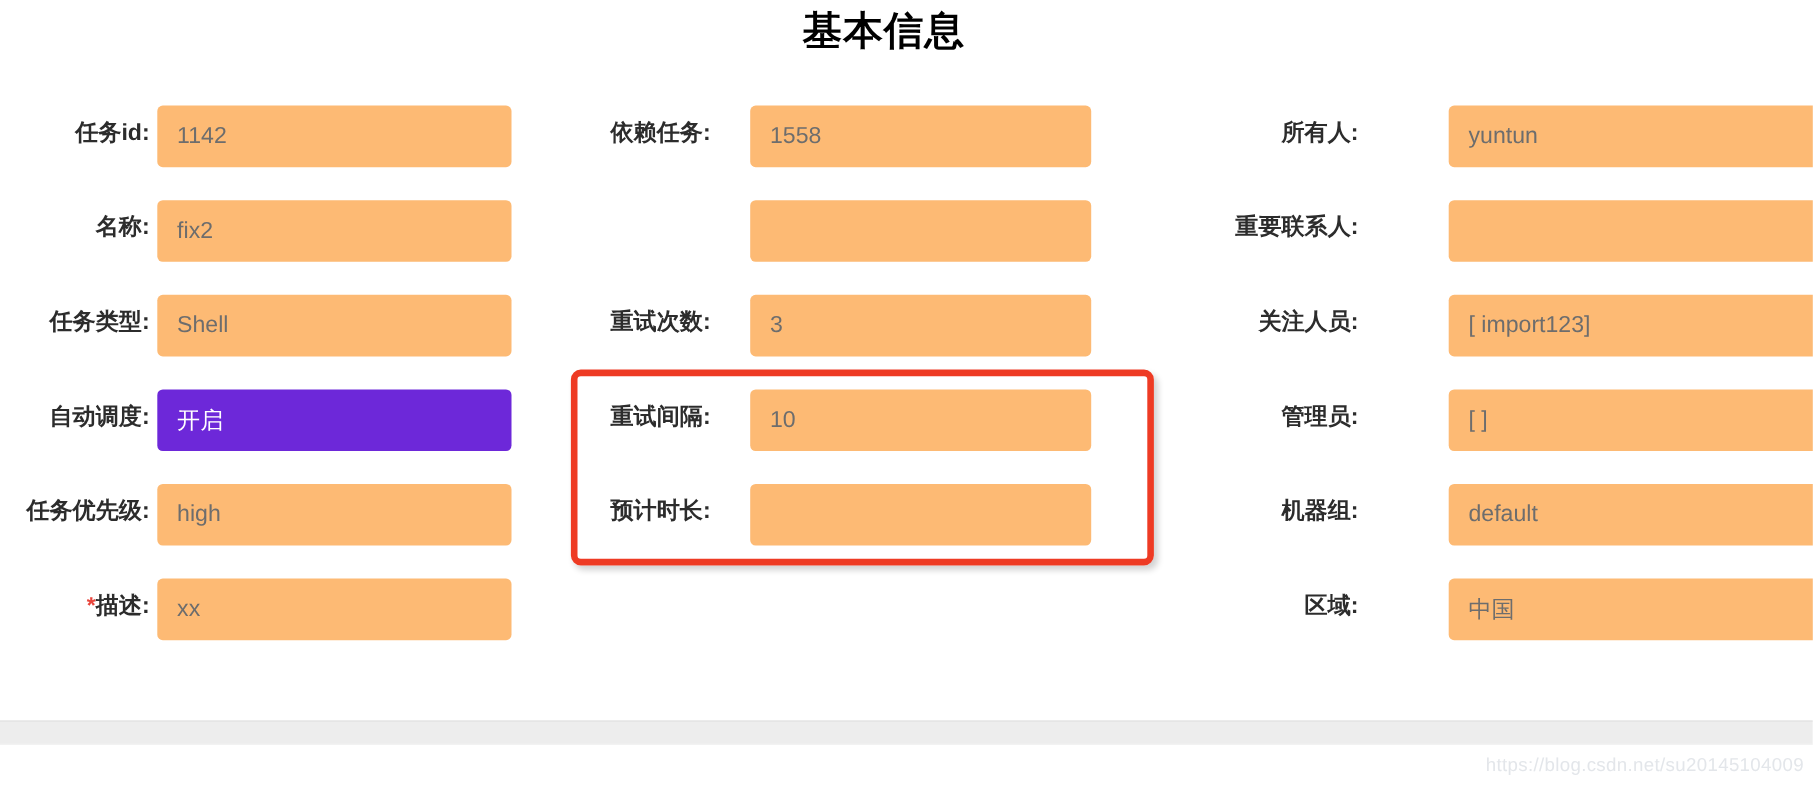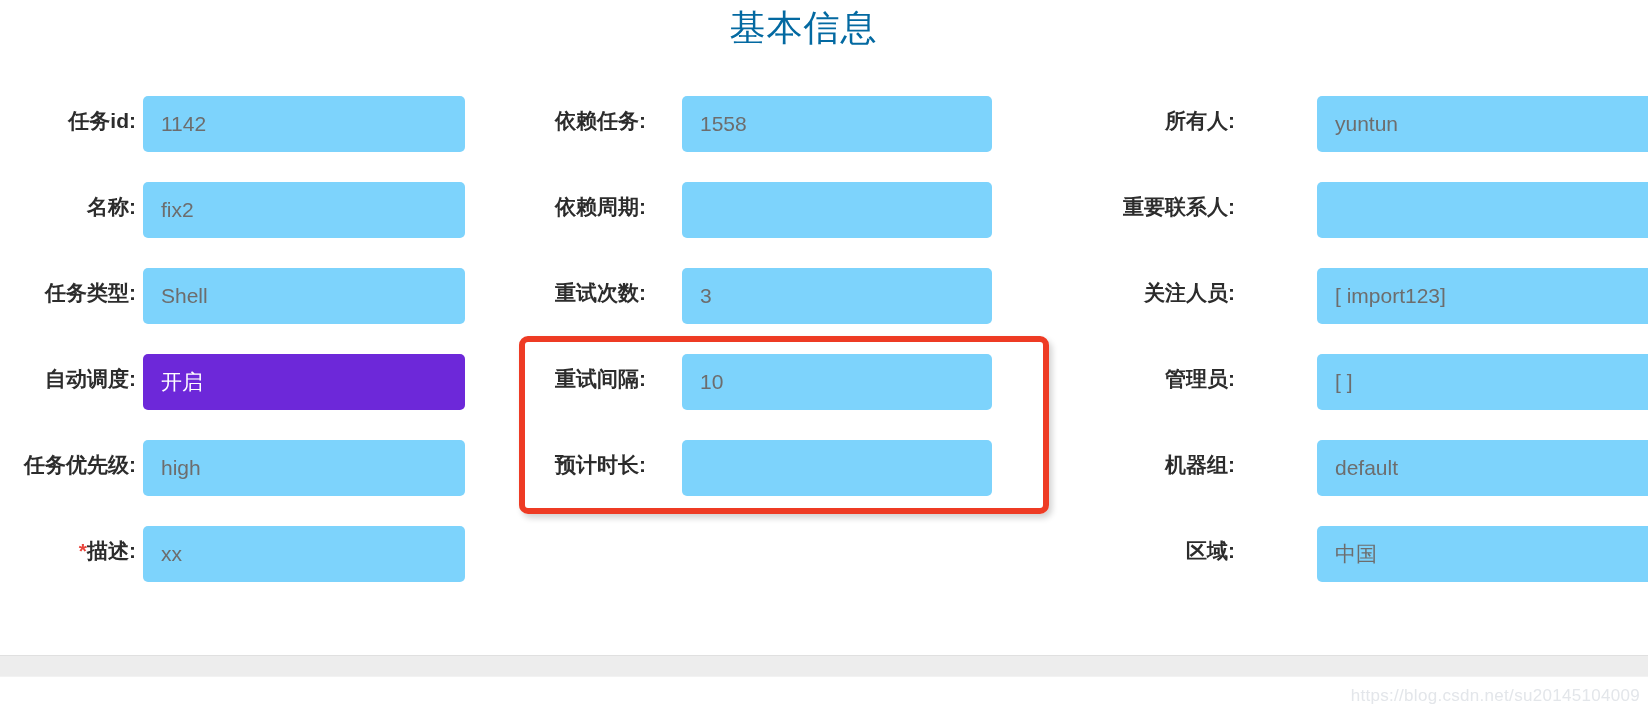--- a/index.html
+++ b/index.html
@@ -18,22 +18,22 @@
   }
 
   
   .page-title {
     position: absolute;
     left: 0;
     top: 6px;
     width: 1590px;
     text-align: center;
     font-size: 36px;
-    font-weight: normal;
-    color: #0369a1;
+    font-weight: bold;
+    color: #000000;
     letter-spacing: 1px;
     line-height: 44px;
     padding-left: 17px;
   }
 
   
   .form {
     position: absolute;
     left: 0;
     top: 88px;
@@ -69,21 +69,21 @@
   .col-left  .fld-label { left: 0;   width: 196px; right: auto; }
   .col-mid   .fld-label { left: 0;   width: 156px; right: auto; }
   .col-right .fld-label { left: 0;   width: 142px; right: auto; }
 
   .req-star { color: #e8453c; font-weight: bold; }
 
   .fld-box {
     position: absolute;
     top: 8px;
     height: 56px;
-    background: #7dd3fc;
+    background: #fdba74;
     border-radius: 5px;
     display: flex;
     align-items: center;
     padding: 0 18px;
     font-size: 21px;
     color: #6d6d6d;
     overflow: hidden;
     white-space: nowrap;
   }
   .col-left  .fld-box { left: 203px; width: 322px; }
@@ -181,21 +181,20 @@
         </div>
       </div>
     <div class="col col-mid">
         <div class="row">
           <div class="fld-label"><span>依赖任务:</span></div>
           <div class="fld-box">
             <span>1558</span>
           </div>
         </div>
         <div class="row">
-          <div class="fld-label"><span>依赖周期:</span></div>
           <div class="fld-box">
             <span></span>
           </div>
         </div>
         <div class="row">
           <div class="fld-label"><span>重试次数:</span></div>
           <div class="fld-box">
             <span>3</span>
           </div>
         </div>

